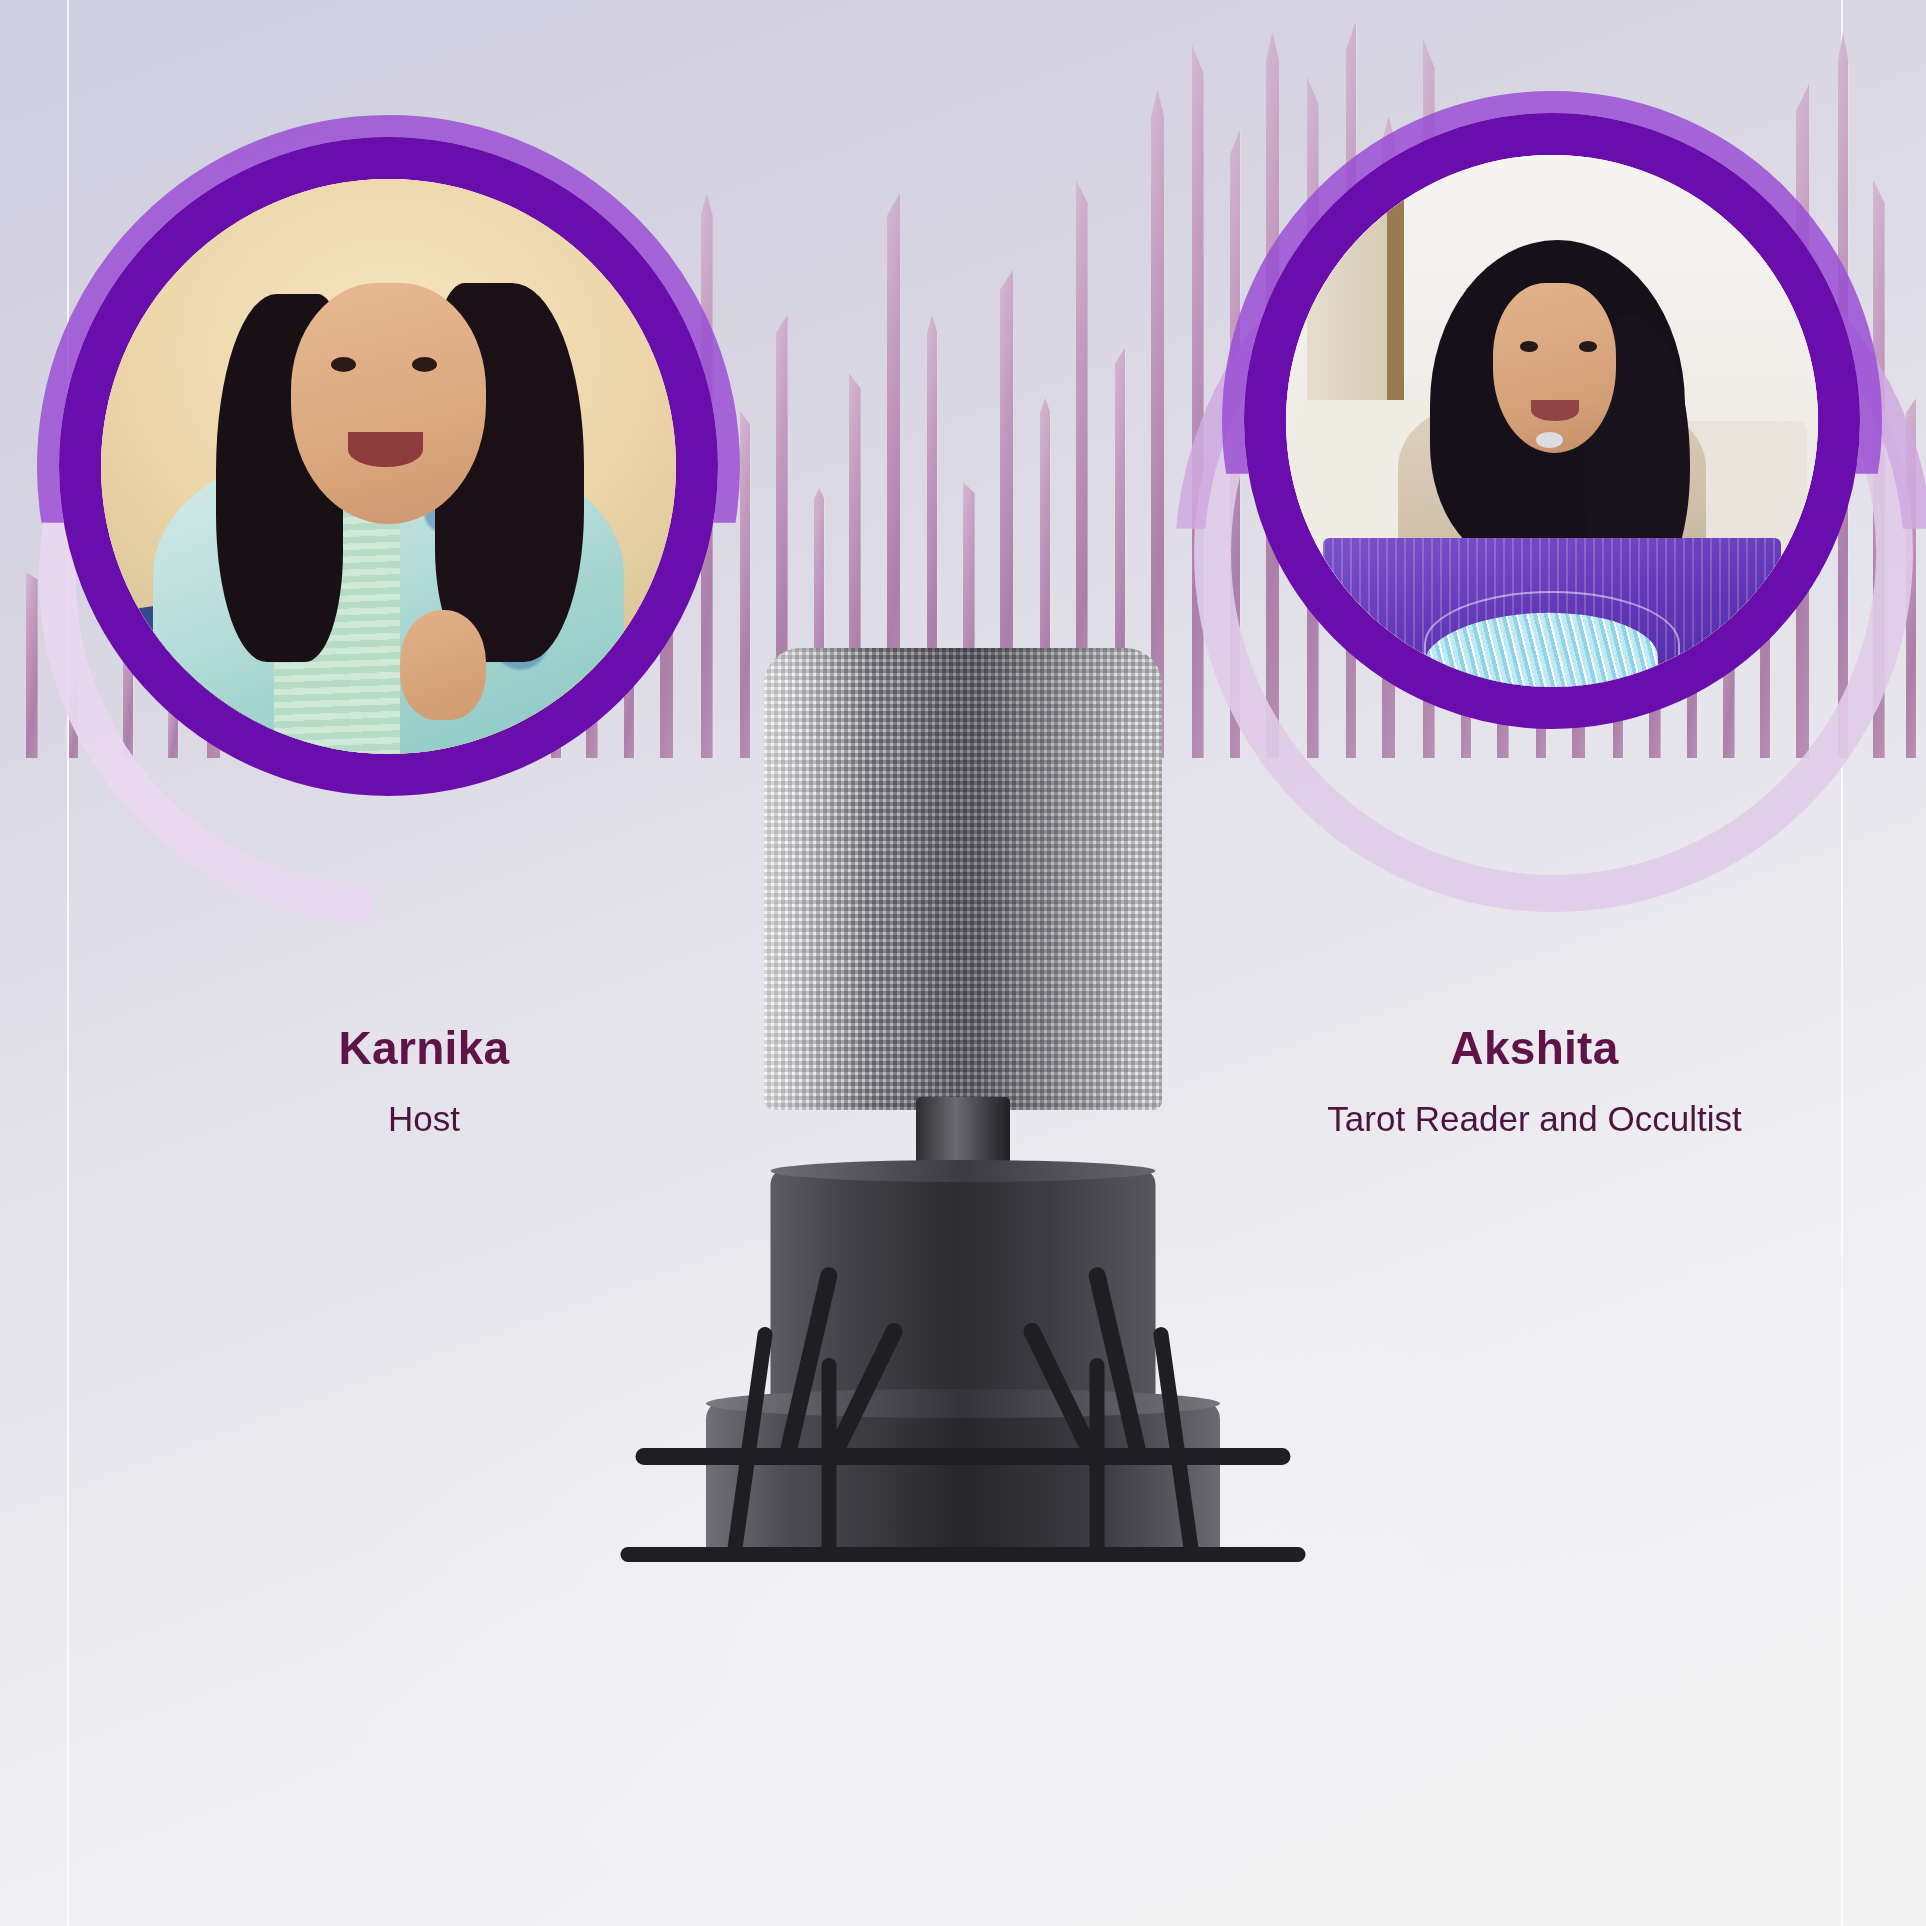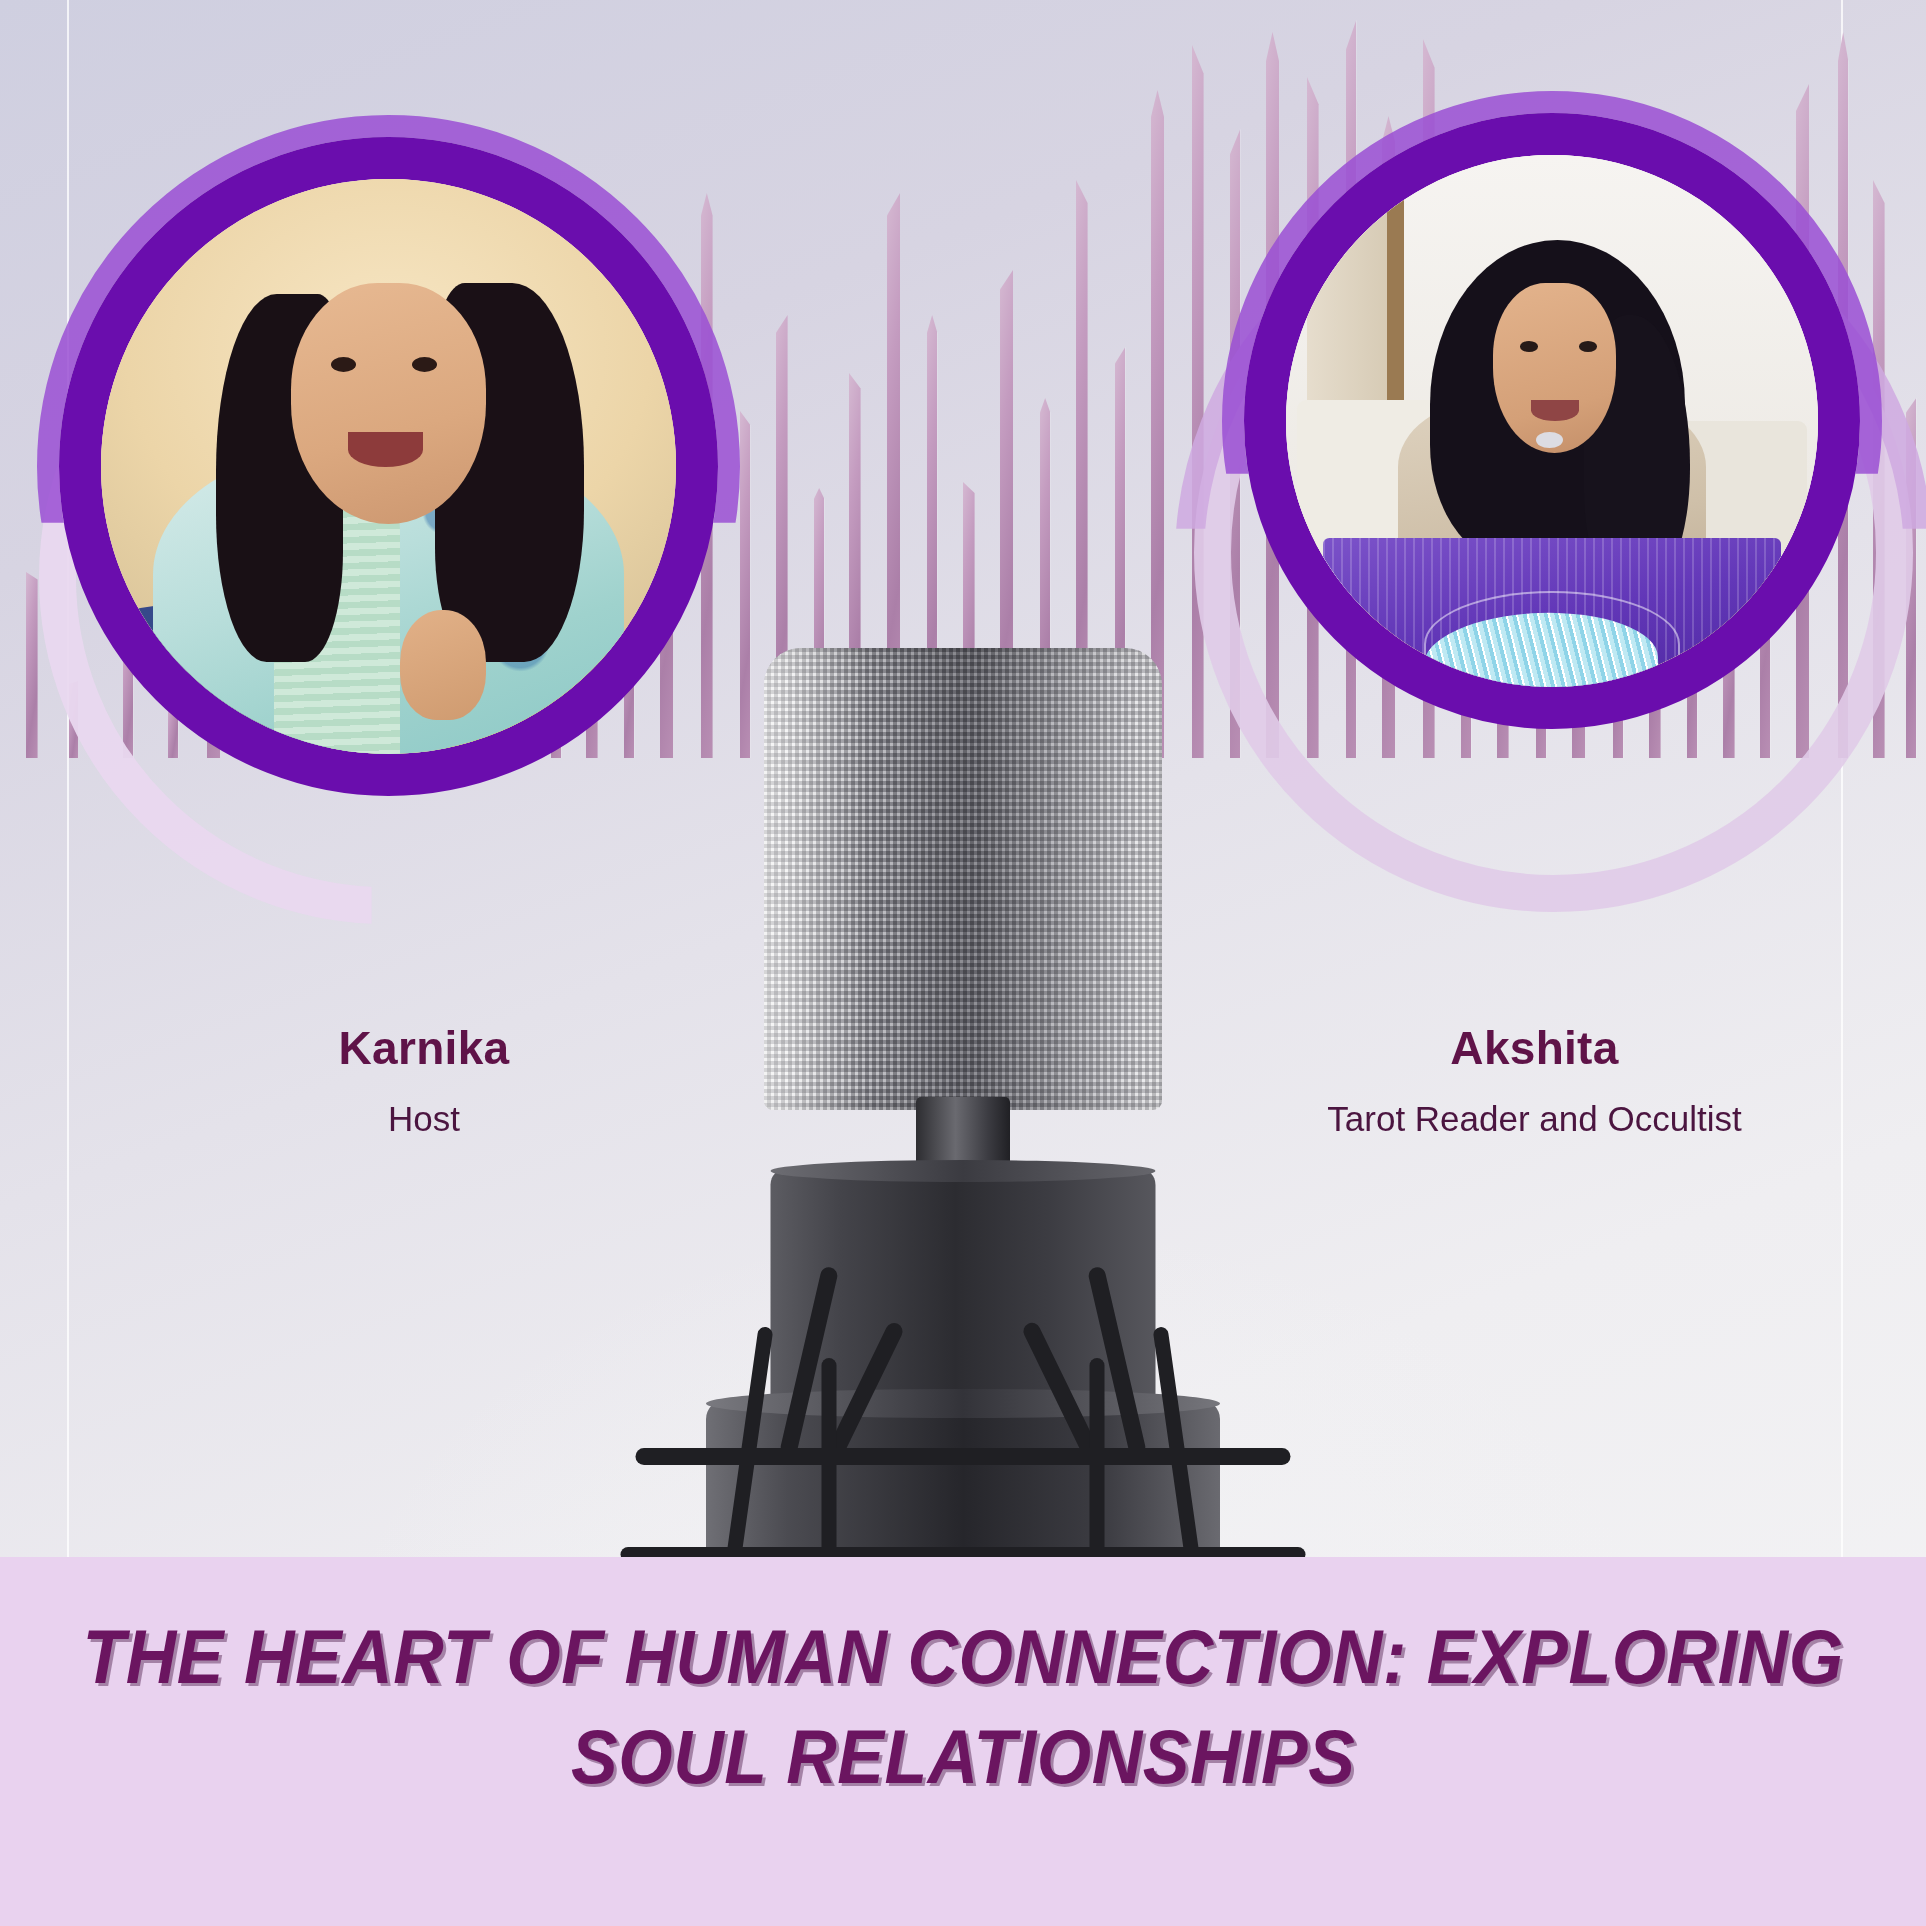--- a/index.html
+++ b/index.html
@@ -333,19 +333,15 @@
   <div class="namecol" style="left:1207px;top:1025px;width:655px;">
     <p class="nm">Akshita</p>
     <p class="rl">Tarot Reader and Occultist</p>
   </div>
 
   <div class="namecol" style="left:193px;top:1025px;width:462px;">
     <p class="nm">Karnika</p>
     <p class="rl">Host</p>
   </div>
 
-  <div class="banner">
-    <h1 class="ttl">THE HEART OF HUMAN CONNECTION: EXPLORING</h1>
-    <h1 class="ttl">SOUL RELATIONSHIPS</h1>
-  </div>
 
 </div>
 
 
 </body></html>

